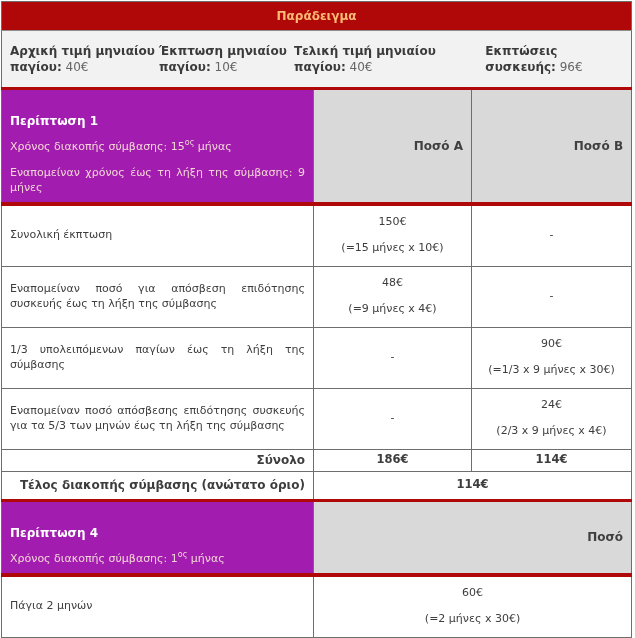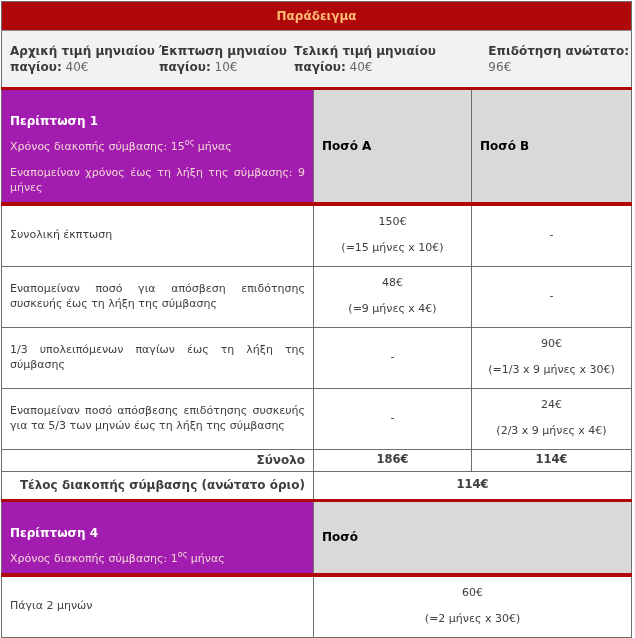--- a/index.html
+++ b/index.html
@@ -62,24 +62,24 @@
     padding:23px 8px 6px 8px;
   }
   .case-title{
     color:#ffffff;font-weight:bold;font-size:12px;margin:0 0 11px 0;
   }
   .case-line{margin:0 0 11px 0;font-size:11px;}
   .case-line.justify{text-align:justify;margin-bottom:0;}
   .case-line sup{font-size:8px;line-height:0;}
   td.col-head{
     background:#d9d9d9;
-    color:#000000;
+    color:#404040;
     font-weight:bold;
     font-size:12px;
-    text-align:left;
+    text-align:right;
   }
   
   td.row-label{
     text-align:justify;
     padding:4px 8px;
   }
   td.val{
     text-align:center;
     padding:6px 4px;
   }
@@ -132,21 +132,21 @@
             <span class="info-label">Έκπτωση μηνιαίου παγίου:</span>
             <span class="info-value">10€</span>
           </div>
         </div>
         <div class="info-col right">
           <div class="info-line">
             <span class="info-label">Τελική τιμή μηνιαίου παγίου:</span>
             <span class="info-value">40€</span>
           </div>
           <div class="info-line">
-            <span class="info-label">Επιδότηση ανώτατο:</span>
+            <span class="info-label">Εκπτώσεις συσκευής:</span>
             <span class="info-value">96€</span>
           </div>
         </div>
       </div>
     </td>
   </tr>
 
   <tr class="case-row">
     <td class="case-cell h-case1">
       <p class="case-title">Περίπτωση 1</p>

